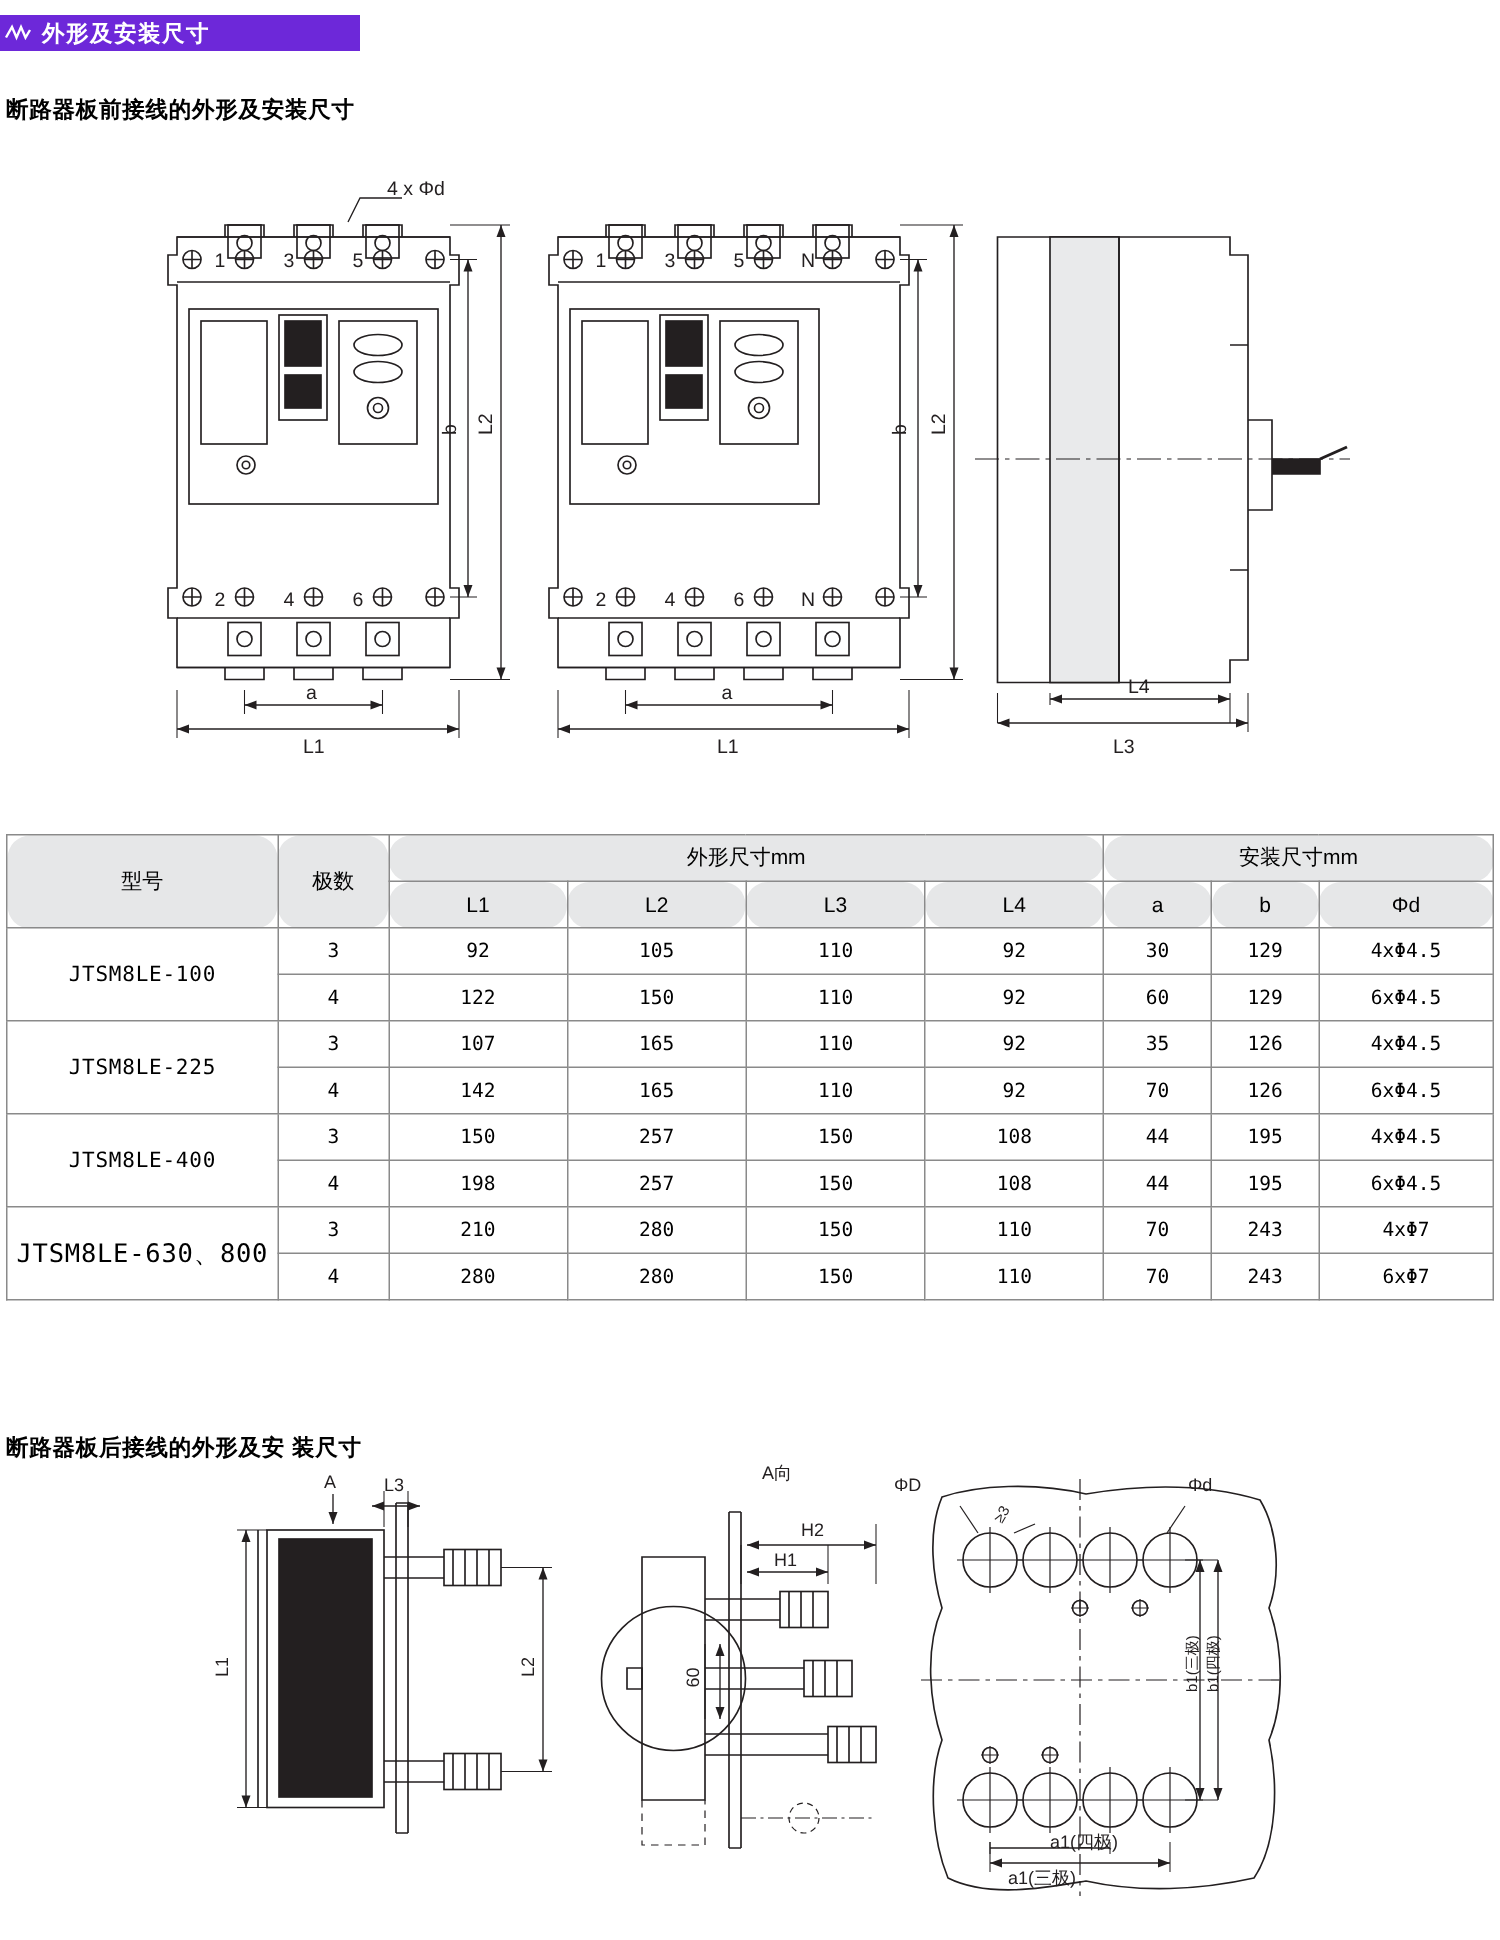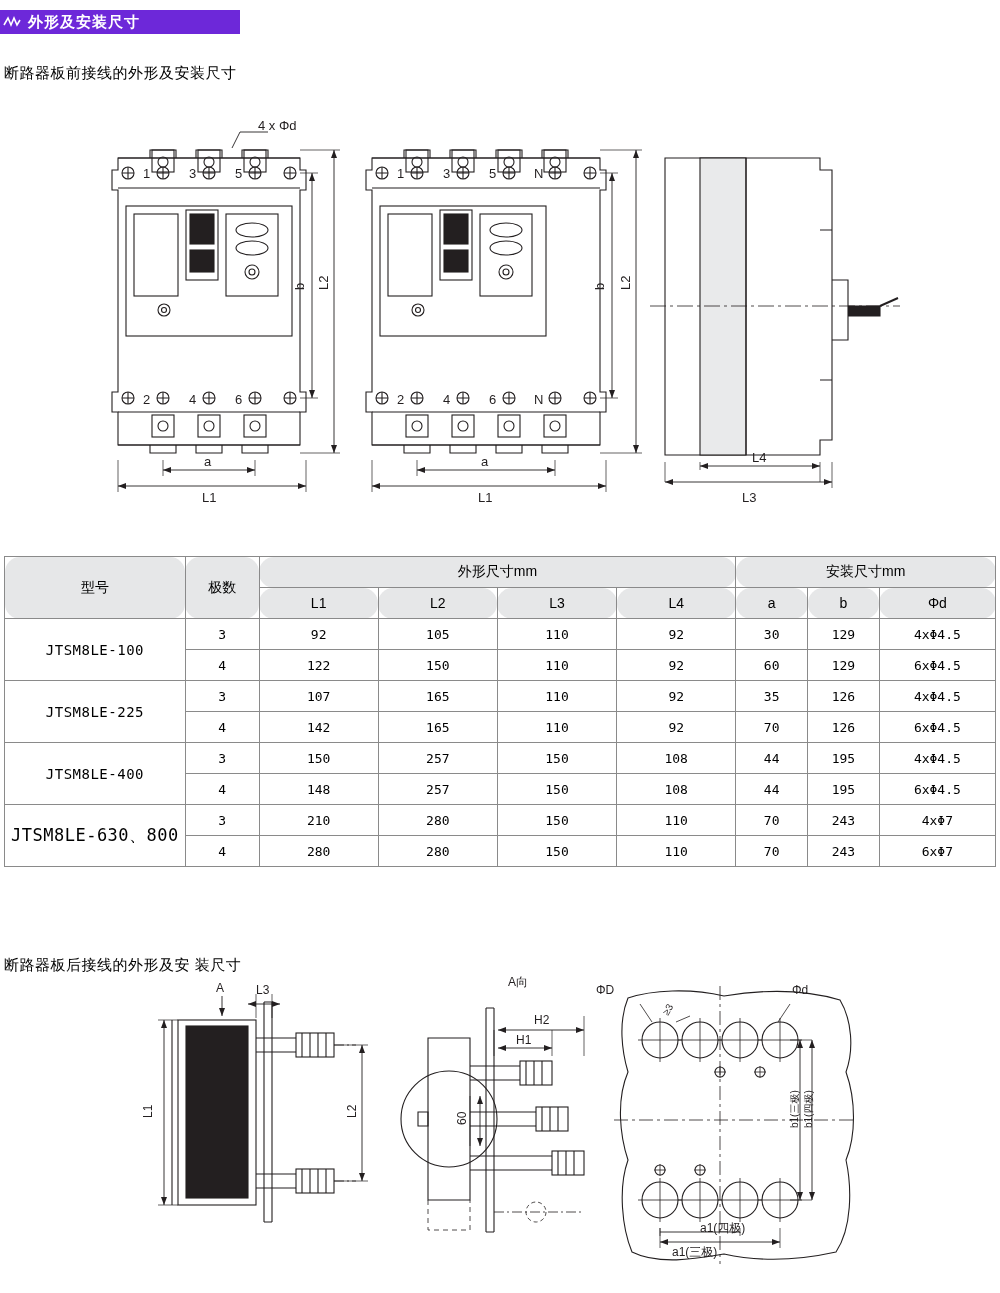--- a/index.html
+++ b/index.html
@@ -20,21 +20,21 @@
   .header-icon{
     width:24px;height:24px;display:flex;align-items:center;justify-content:center;
     color:#fff;font-size:14px;font-weight:bold;line-height:1;
   }
   .header-title{
     color:#ffffff;font-size:15px;font-weight:bold;letter-spacing:1px;
     padding-left:4px;
   }
   
   .sect-title{
-    position:absolute;left:4px;font-size:15px;font-weight:normal;color:#000;
+    position:absolute;left:4px;font-size:15px;font-weight:bold;color:#000;
     letter-spacing:0.5px;
   }
   #sect1{top:64px;}
   #sect2{top:956px;}
 
   
   .fig1{position:absolute;left:0;top:110px;width:872px;height:400px;}
   .fig1 svg{display:block;}
 
   
@@ -393,21 +393,21 @@
       <td>150</td>
       <td>257</td>
       <td>150</td>
       <td>108</td>
       <td>44</td>
       <td>195</td>
       <td>4xΦ4.5</td>
     </tr>
     <tr>
       <td>4</td>
-      <td>148</td>
+      <td>198</td>
       <td>257</td>
       <td>150</td>
       <td>108</td>
       <td>44</td>
       <td>195</td>
       <td>6xΦ4.5</td>
     </tr>
 
     <tr>
       <td class="model small" rowspan="2">JTSM8LE-630、800</td>

